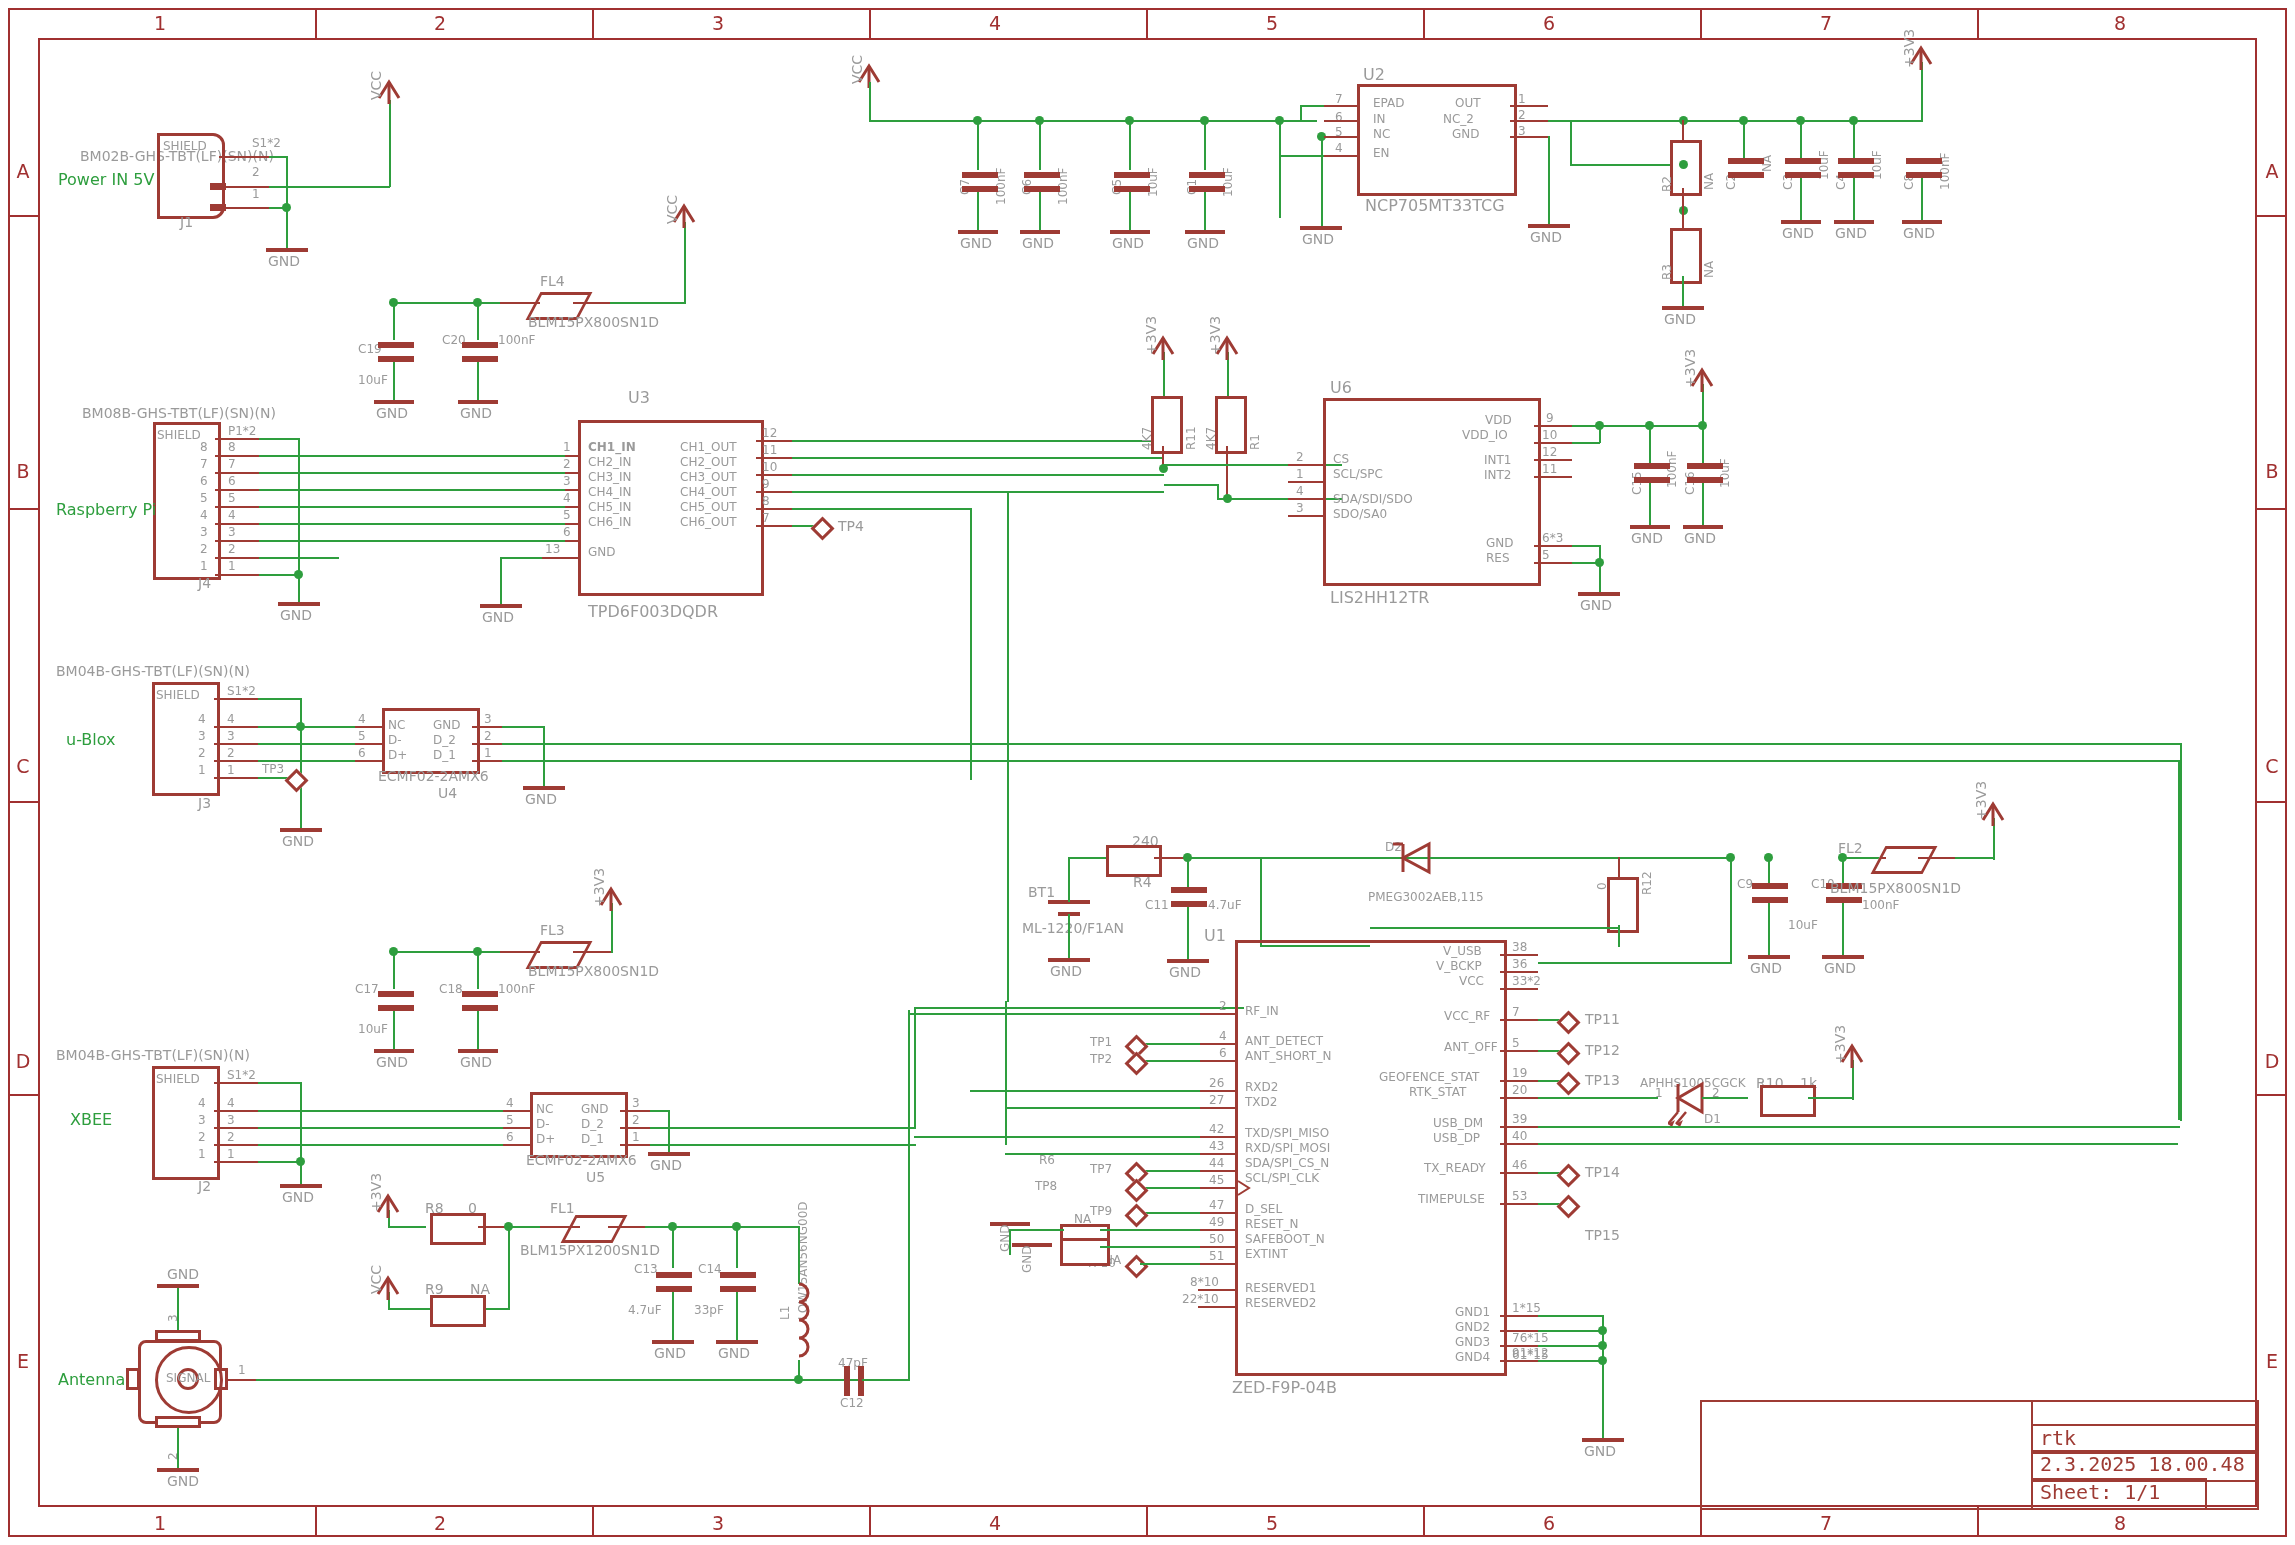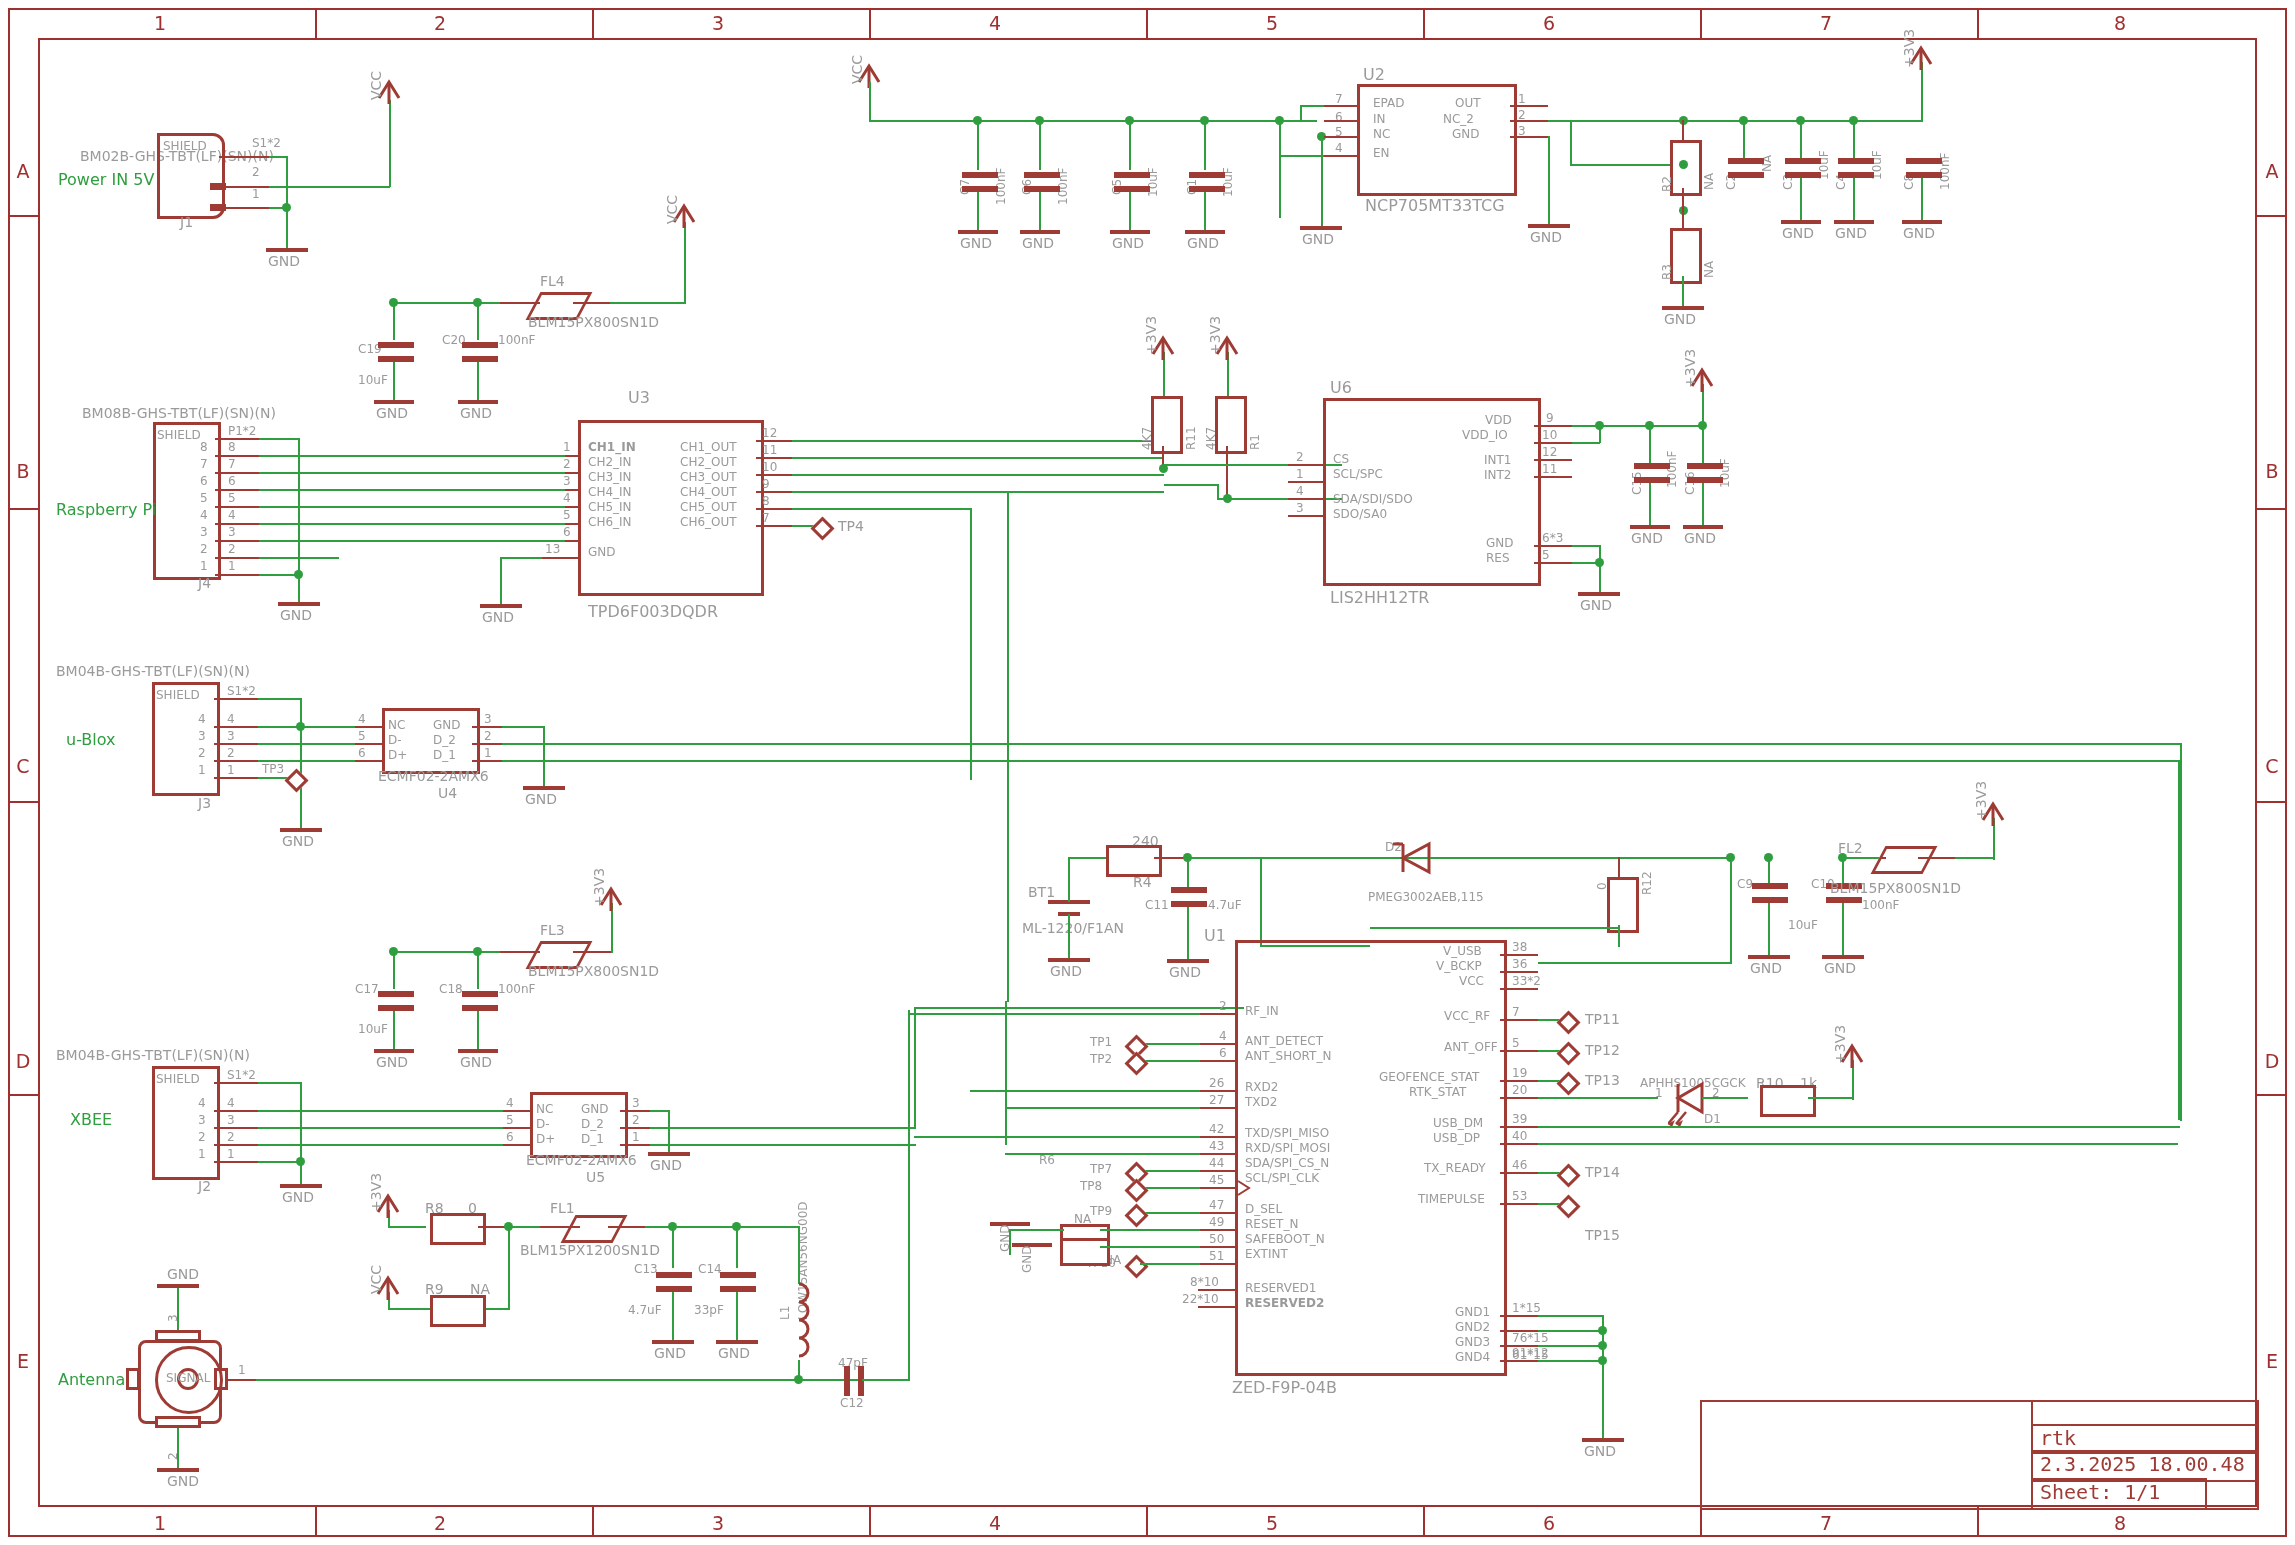--- a/index.html
+++ b/index.html
@@ -845,21 +845,21 @@
   <div class="lbl sm" style="left:1245px;top:1095px;">TXD2</div>
   <div class="lbl sm" style="left:1245px;top:1126px;">TXD/SPI_MISO</div>
   <div class="lbl sm" style="left:1245px;top:1141px;">RXD/SPI_MOSI</div>
   <div class="lbl sm" style="left:1245px;top:1156px;">SDA/SPI_CS_N</div>
   <div class="lbl sm" style="left:1245px;top:1171px;">SCL/SPI_CLK</div>
   <div class="lbl sm" style="left:1245px;top:1202px;">D_SEL</div>
   <div class="lbl sm" style="left:1245px;top:1217px;">RESET_N</div>
   <div class="lbl sm" style="left:1245px;top:1232px;">SAFEBOOT_N</div>
   <div class="lbl sm" style="left:1245px;top:1247px;">EXTINT</div>
   <div class="lbl sm" style="left:1245px;top:1281px;">RESERVED1</div>
-  <div class="lbl sm" style="left:1245px;top:1296px;font-weight:bold;">RESERVED2</div>
+  <div class="lbl sm" style="left:1245px;top:1296px;">RESERVED2</div>
 
   <div class="pin" style="left:1198px;top:1013px;width:40px;height:2px;"></div>
   <div class="pin" style="left:1198px;top:1043px;width:40px;height:2px;"></div>
   <div class="pin" style="left:1198px;top:1060px;width:40px;height:2px;"></div>
   <div class="pin" style="left:1198px;top:1090px;width:40px;height:2px;"></div>
   <div class="pin" style="left:1198px;top:1107px;width:40px;height:2px;"></div>
   <div class="pin" style="left:1198px;top:1136px;width:40px;height:2px;"></div>
   <div class="pin" style="left:1198px;top:1153px;width:40px;height:2px;"></div>
   <div class="pin" style="left:1198px;top:1170px;width:40px;height:2px;"></div>
   <div class="pin" style="left:1198px;top:1187px;width:40px;height:2px;"></div>
@@ -899,21 +899,21 @@
   <div class="lbl sm" style="left:1090px;top:1052px;">TP2</div>
   <div class="w wh" style="left:970px;top:1090px;width:230px;"></div>
   <div class="w wh" style="left:1007px;top:1107px;width:193px;"></div>
   <div class="w wh" style="left:914px;top:1136px;width:286px;"></div>
   <div class="w wh" style="left:1005px;top:1153px;width:195px;"></div>
   <div class="w wh" style="left:1140px;top:1170px;width:60px;"></div>
   <div class="w wh" style="left:1140px;top:1187px;width:60px;"></div>
   <div class="tp" style="left:1128px;top:1165px;"></div>
   <div class="tp" style="left:1128px;top:1182px;"></div>
   <div class="lbl sm" style="left:1090px;top:1162px;">TP7</div>
-  <div class="lbl sm" style="left:1080px;top:1179px;">TP8</div>
+  <div class="lbl sm" style="left:1035px;top:1179px;">TP8</div>
   <div class="w wh" style="left:1140px;top:1212px;width:60px;"></div>
   <div class="tp" style="left:1128px;top:1207px;"></div>
   <div class="lbl sm" style="left:1090px;top:1204px;">TP9</div>
   <div class="tp" style="left:1128px;top:1258px;"></div>
   <div class="lbl sm" style="left:1086px;top:1256px;">TP10</div>
   <div class="w wh" style="left:1140px;top:1263px;width:60px;"></div>
 
   <div class="lbl sm" style="left:1039px;top:1153px;">R6</div>
   <div class="lbl sm" style="left:1074px;top:1212px;">NA</div>
   <div class="res" style="left:1060px;top:1224px;width:44px;height:22px;"></div>

